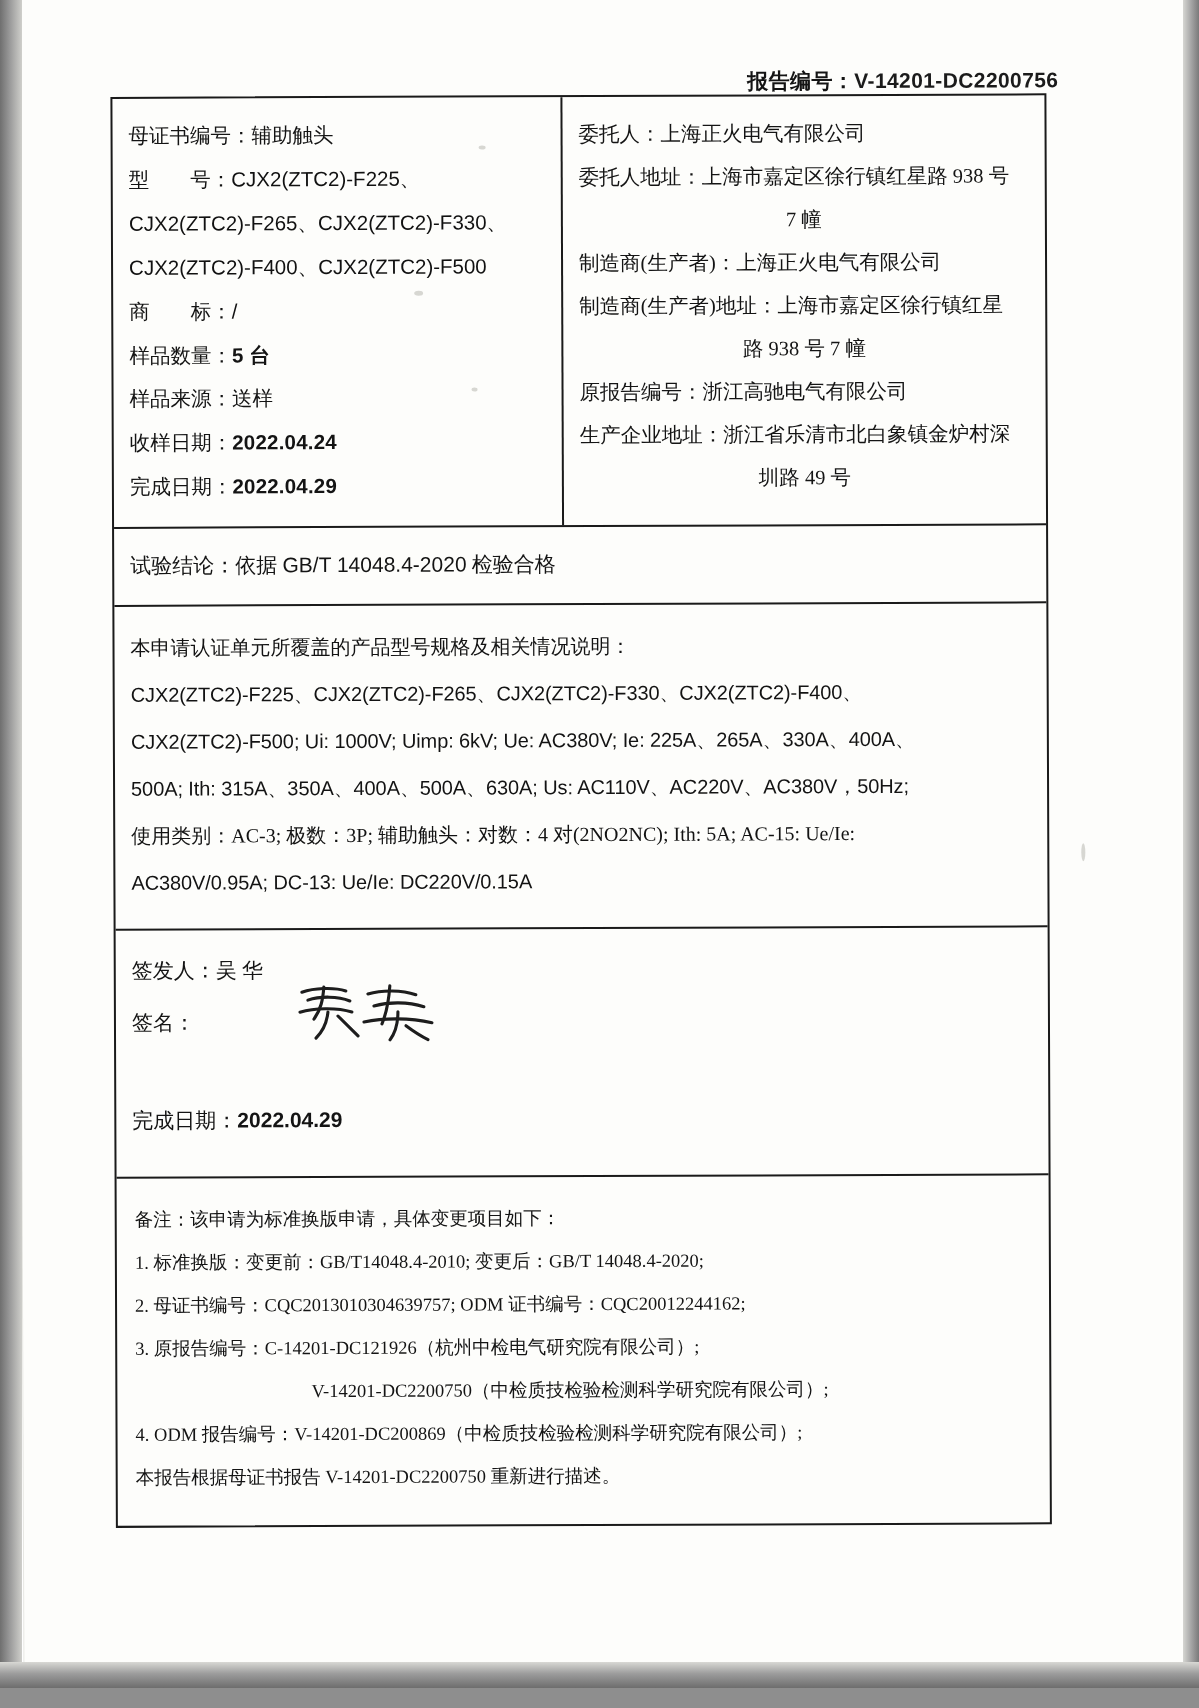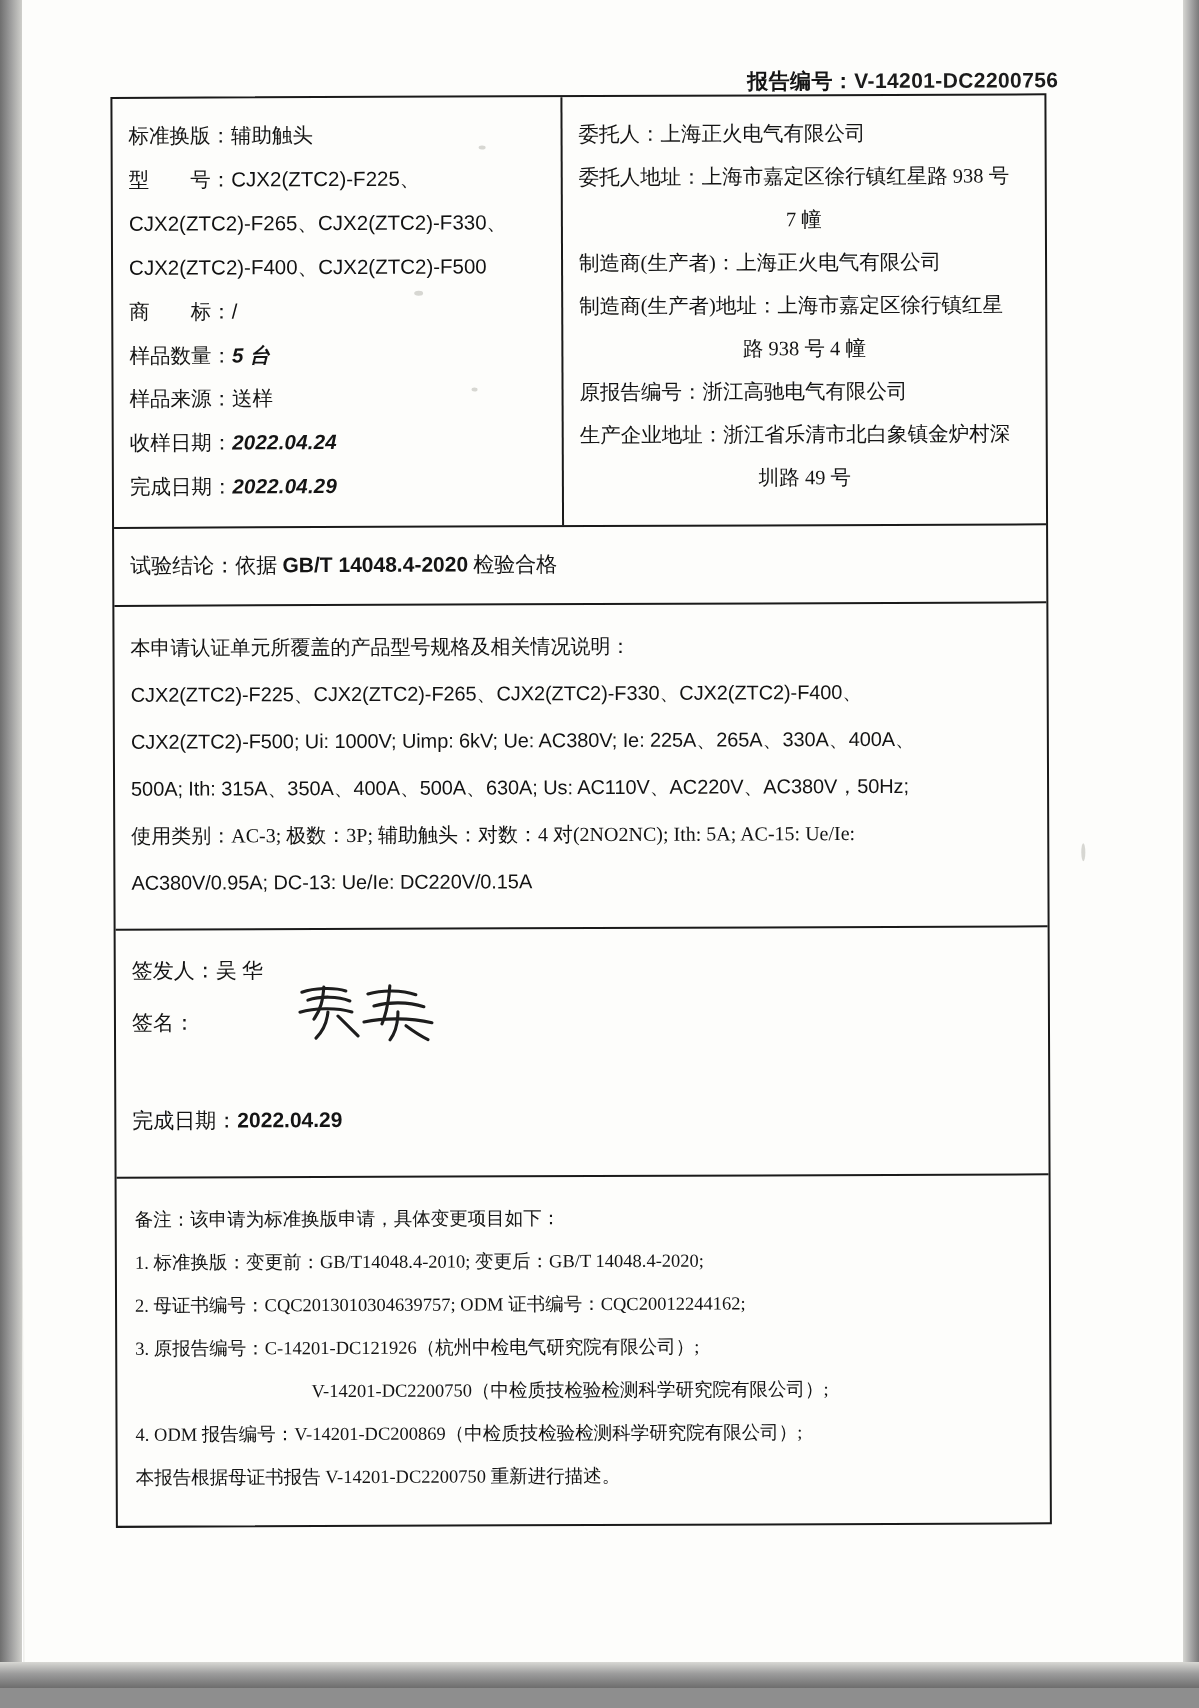--- a/index.html
+++ b/index.html
@@ -109,32 +109,31 @@
     font-size: 20.5px;
     line-height: 43px;
     color: #141414;
     white-space: nowrap;
   }
   .field-line.center { text-align: center; }
   .field-line .num {
     font-family: "Liberation Sans", "DejaVu Sans", sans-serif;
     font-weight: 600;
     letter-spacing: .2px;
-    font-style: italic;
   }
 
   
   #conclusion-text {
     font-size: 21px;
     line-height: 34px;
     color: #141414;
   }
   #conclusion-text .std {
     font-family: "Liberation Sans", "DejaVu Sans", sans-serif;
-    font-weight: 700;
+    font-weight: 400;
   }
 
   
   #spec-block { padding: 18px 14px 22px 16px; }
   .spec-line {
     font-size: 20px;
     line-height: 47px;
     color: #131313;
     white-space: nowrap;
   }
@@ -197,21 +196,21 @@
     <div id="report-no-line">
       <span class="lbl cn">报告编号：</span><span class="val">V-14201-DC2200756</span>
     </div>
 
     <div id="report-table">
 
       <div class="row">
 
         <div class="cell cell-left">
           <div class="field-line">
-            <span class="cn">标准换版：</span><span class="cn">辅助触头</span>
+            <span class="cn">母证书编号：</span><span class="cn">辅助触头</span>
           </div>
           <div class="field-line">
             <span class="cn">型　　号：</span><span class="ascii">CJX2(ZTC2)-F225、</span>
           </div>
           <div class="field-line">
             <span class="ascii">CJX2(ZTC2)-F265、CJX2(ZTC2)-F330、</span>
           </div>
           <div class="field-line">
             <span class="ascii">CJX2(ZTC2)-F400、CJX2(ZTC2)-F500</span>
           </div>
@@ -242,21 +241,21 @@
           <div class="field-line center">
             <span class="cn">7 幢</span>
           </div>
           <div class="field-line">
             <span class="cn">制造商(生产者)：</span><span class="cn">上海正火电气有限公司</span>
           </div>
           <div class="field-line">
             <span class="cn">制造商(生产者)地址：</span><span class="cn">上海市嘉定区徐行镇红星</span>
           </div>
           <div class="field-line center">
-            <span class="cn">路 938 号 4 幢</span>
+            <span class="cn">路 938 号 7 幢</span>
           </div>
           <div class="field-line">
             <span class="cn">原报告编号：</span><span class="cn">浙江高驰电气有限公司</span>
           </div>
           <div class="field-line">
             <span class="cn">生产企业地址：</span><span class="cn">浙江省乐清市北白象镇金炉村深</span>
           </div>
           <div class="field-line center">
             <span class="cn">圳路 49 号</span>
           </div>

